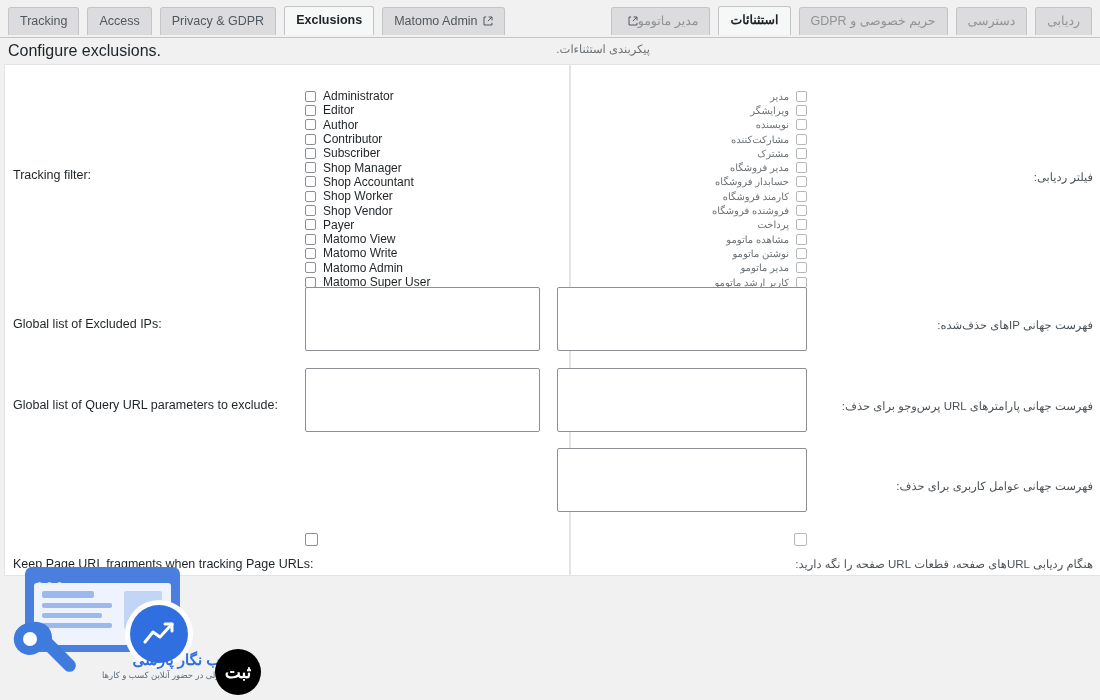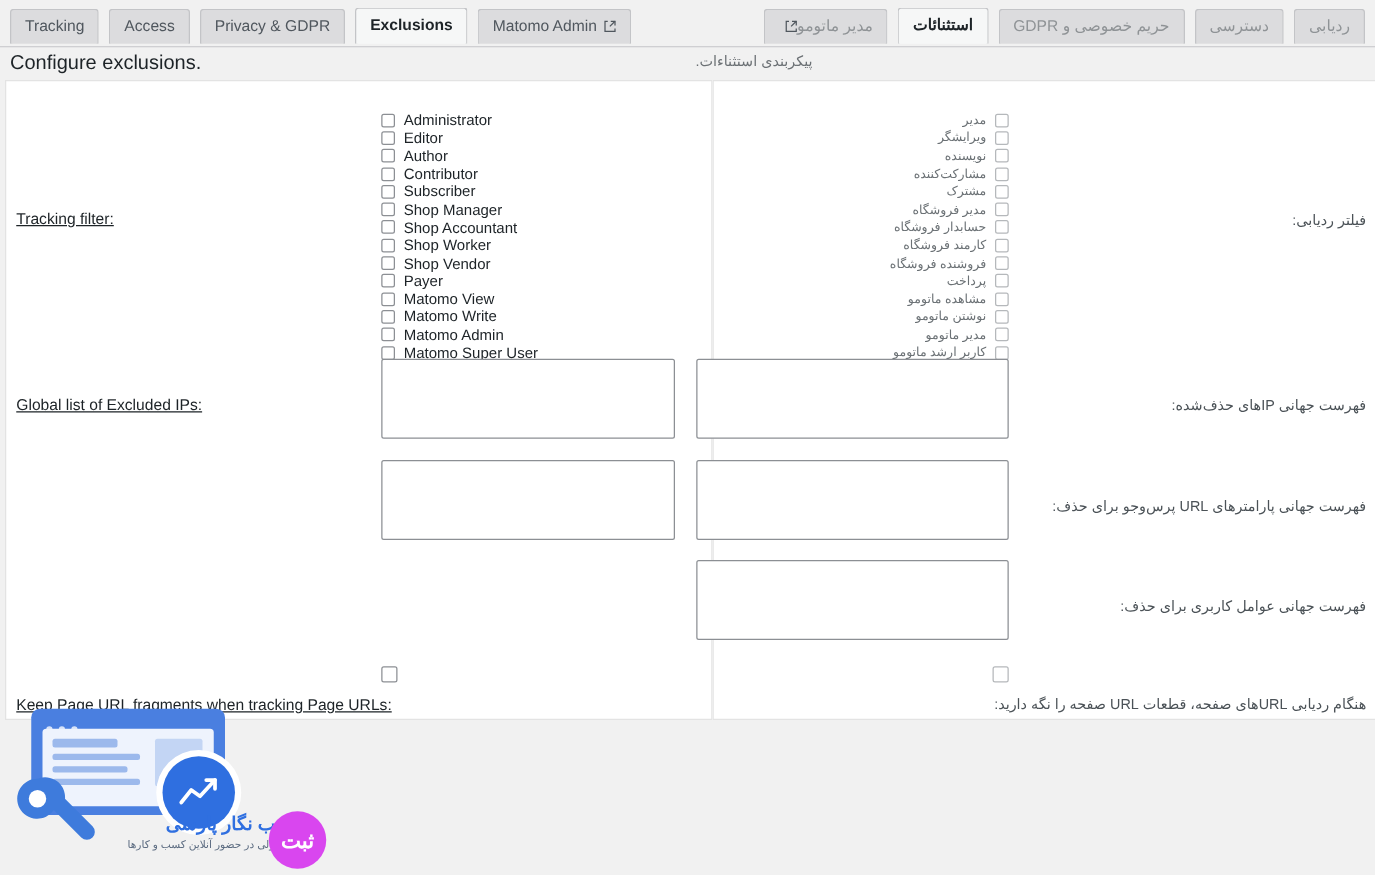--- a/index.html
+++ b/index.html
@@ -119,21 +119,21 @@
     position: absolute;
     left: 0;
     width: 100%;
   }
   .row-label {
     position: absolute;
     font-size: 12.5px;
     color: #1d2327;
     line-height: 16px;
   }
-  .panel.left .row-label { left: 8px; text-decoration: underline; }
+  .panel.left .row-label { left: 8px; }
   .panel.right .row-label {
     right: 10px;
     color: #4b5257;
     font-size: 11.5px;
     text-align: right;
   }
 
   
   .cb-list {
     position: absolute;
@@ -274,21 +274,21 @@
     color: #5b6b80;
     line-height: 12px;
   }
   .wm-circle-ap {
     position: absolute;
     left: 205px;
     top: 82px;
     width: 46px;
     height: 46px;
     border-radius: 50%;
-    background: #d946ef;
+    background: #000000;
     color: #fff;
     font-size: 17px;
     font-weight: bold;
     display: flex;
     align-items: center;
     justify-content: center;
     direction: rtl;
   }
 </style>
 </head>
@@ -382,20 +382,21 @@
           </div>
       </div>
     </div>
 
     <div class="row" style="top:222px;height:80px;">
       <div class="row-label" style="top:29px;">Global list of Excluded IPs:</div>
       <textarea class="ta" style="top: 0px; height: 64px;"></textarea>
     </div>
 
     <div class="row" style="top:303px;height:80px;">
+      <div class="row-label" style="top:29px;">Global list of Query URL parameters to exclude:</div>
       <textarea class="ta" style="top: 0px; height: 64px;"></textarea>
     </div>
 
 
     <div class="row" style="top:463px;height:48px;">
       <div class="row-label" style="top:28px;">Keep Page URL fragments when tracking Page URLs:</div>
       <span class="single-cb" style="top:5px;"></span>
     </div>
 
   </div>

